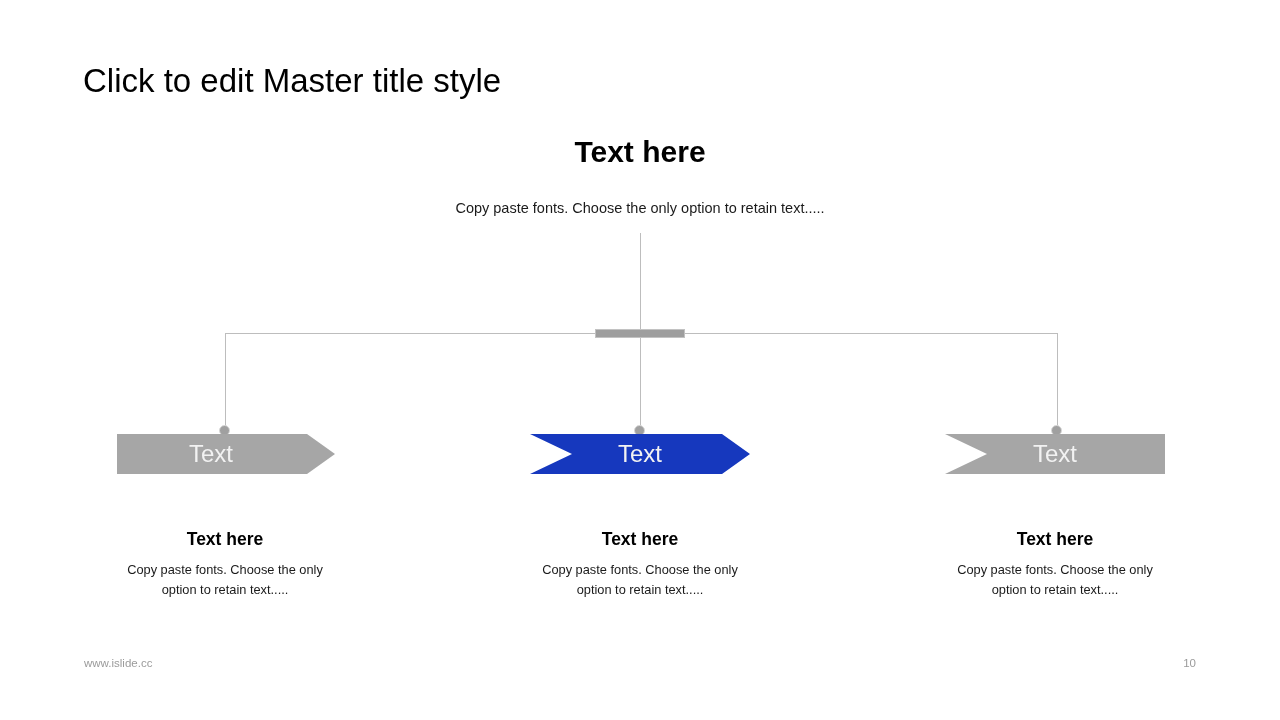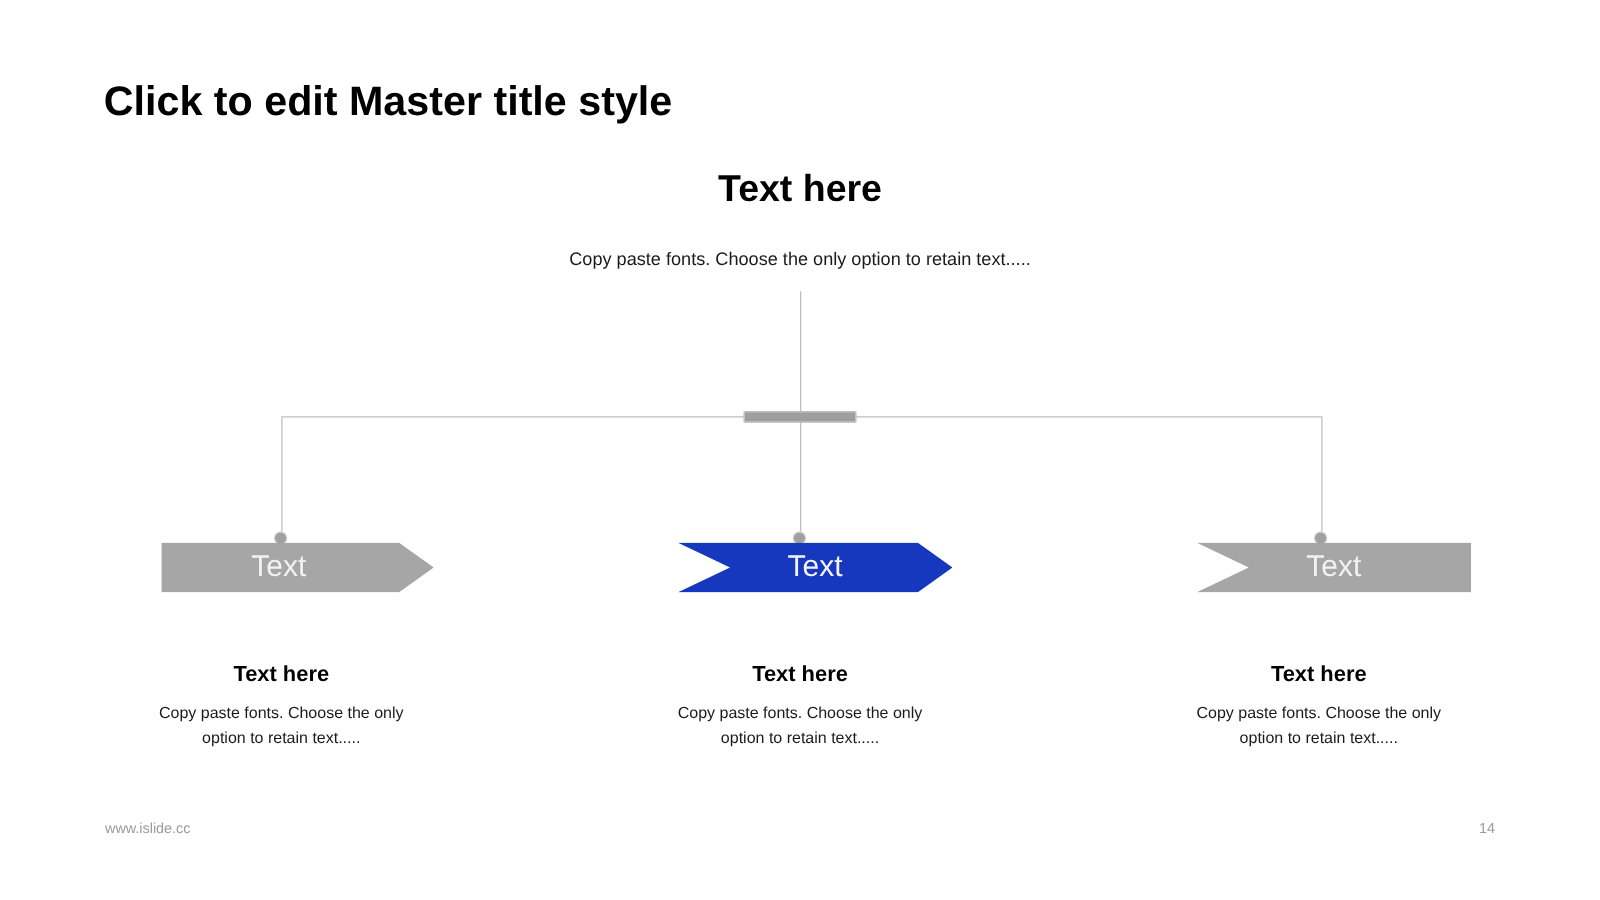--- a/index.html
+++ b/index.html
@@ -8,21 +8,21 @@
     font-family: "Liberation Sans", sans-serif;
     background: #ffffff;
     position: relative;
     overflow: hidden;
   }
   .slide { position: absolute; inset: 0; background: #ffffff; }
 
   .slide-title {
     position: absolute;
     left: 83px; top: 62px;
-    font-size: 33px; font-weight: bold; color: #000000;
+    font-size: 33px; font-weight: normal; color: #000000;
     letter-spacing: 0px; white-space: nowrap;
   }
 
   .section-heading {
     position: absolute;
     left: 0; top: 135px; width: 1280px;
     text-align: center;
     font-size: 30px; font-weight: bold; color: #000000;
   }
   .section-subtitle {
@@ -52,21 +52,21 @@
     top: 425px;
   }
   .dot-left   { left: 219px; }
   .dot-center { left: 634px; }
   .dot-right  { left: 1051px; }
 
   
   .arrow {
     position: absolute; top: 434px; height: 40px;
     display: flex; align-items: center; justify-content: center;
-    font-size: 24px; color: #f2f2f2; margin-left: 12px;
+    font-size: 24px; color: #f2f2f2;
   }
   .arrow-left {
     left: 117px; width: 218px; background: #a6a6a6;
     clip-path: polygon(0 0, 190px 0, 100% 50%, 190px 100%, 0 100%);
     padding-right: 30px;
   }
   .arrow-middle {
     left: 530px; width: 220px;
     clip-path: polygon(0 0, 192px 0, 100% 50%, 192px 100%, 0 100%, 42px 50%);
   }
@@ -136,15 +136,15 @@
   <div class="col col-2">
     <h3>Text here</h3>
     <p>Copy paste fonts. Choose the only option to retain text.....</p>
   </div>
   <div class="col col-3">
     <h3>Text here</h3>
     <p>Copy paste fonts. Choose the only option to retain text.....</p>
   </div>
 
   <div class="footer-site">www.islide.cc</div>
-  <div class="footer-page">14</div>
+  <div class="footer-page">10</div>
 
 </div>
 
 </body></html>

